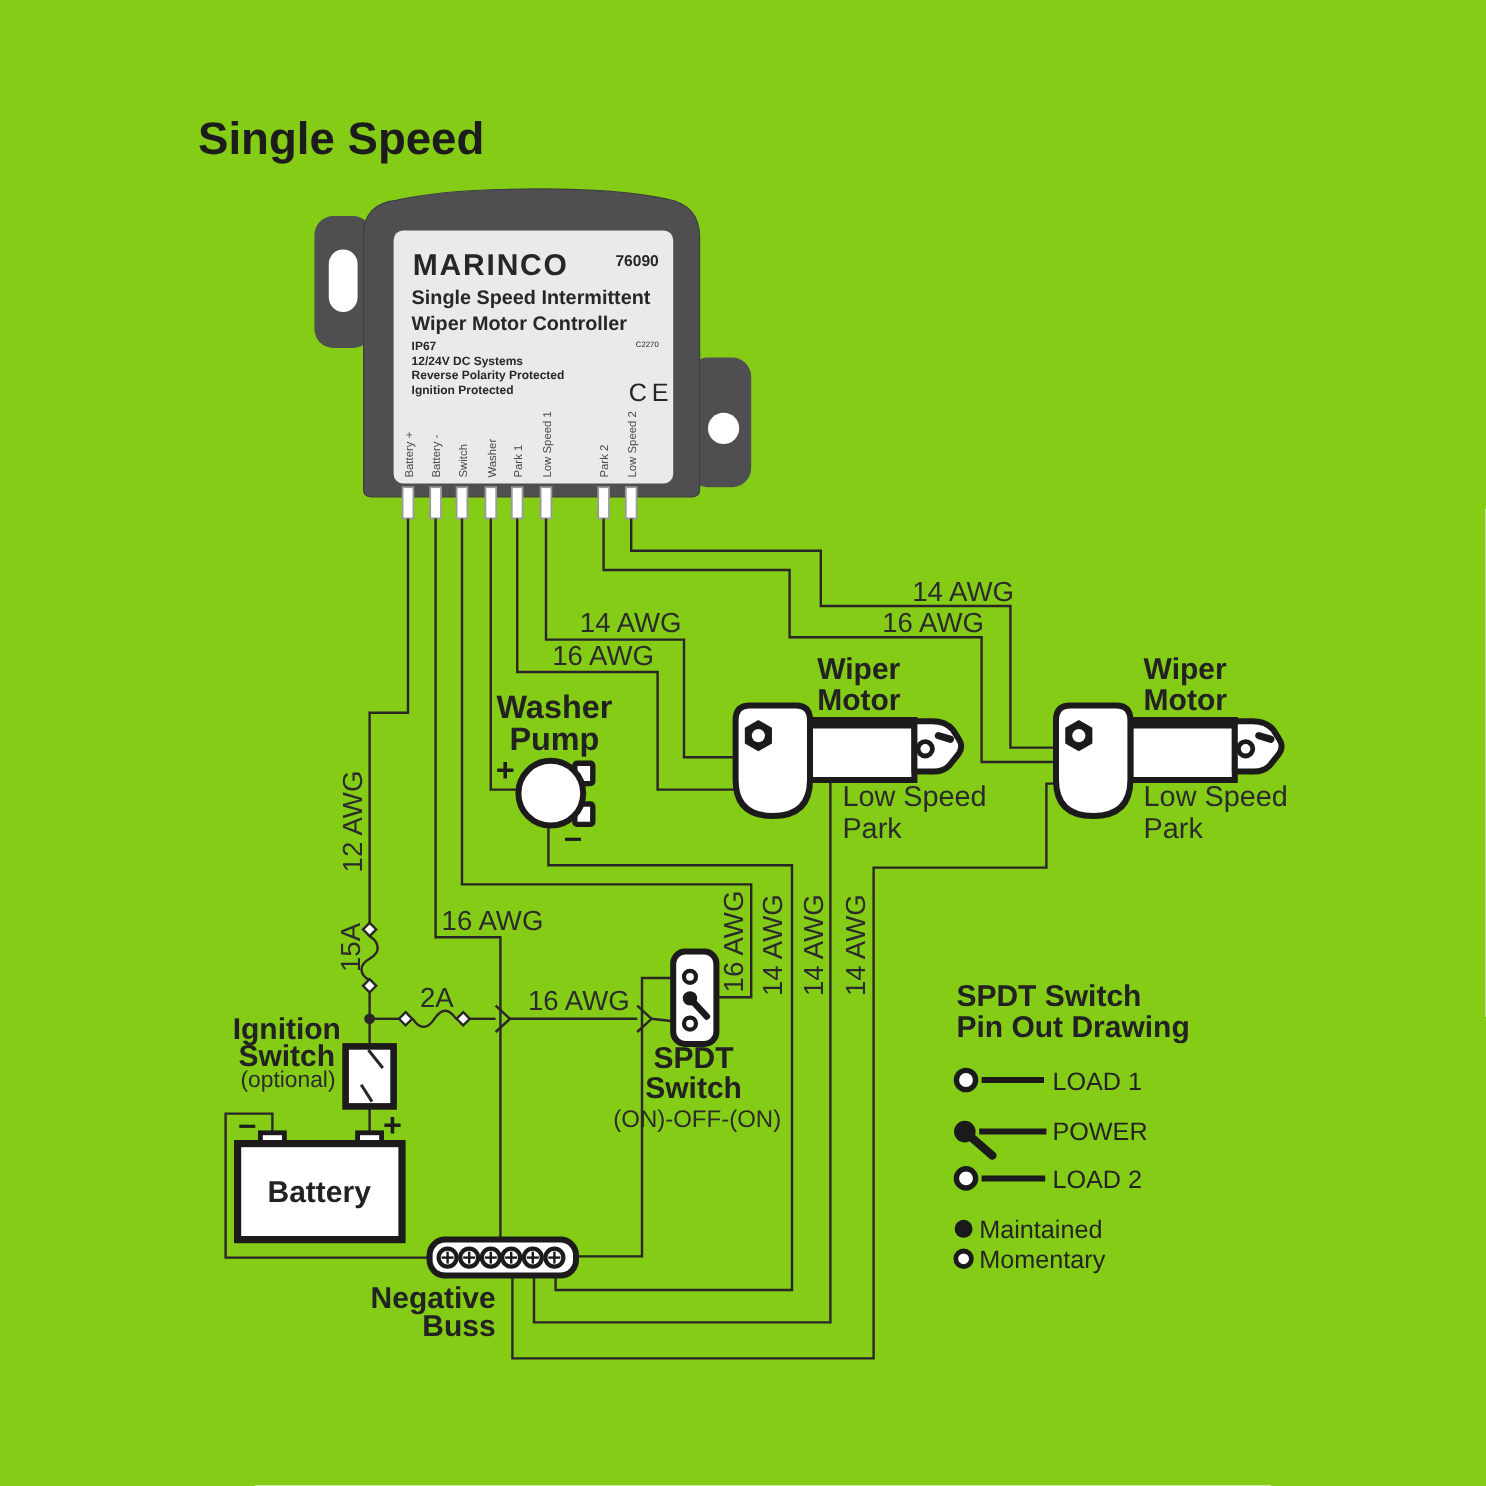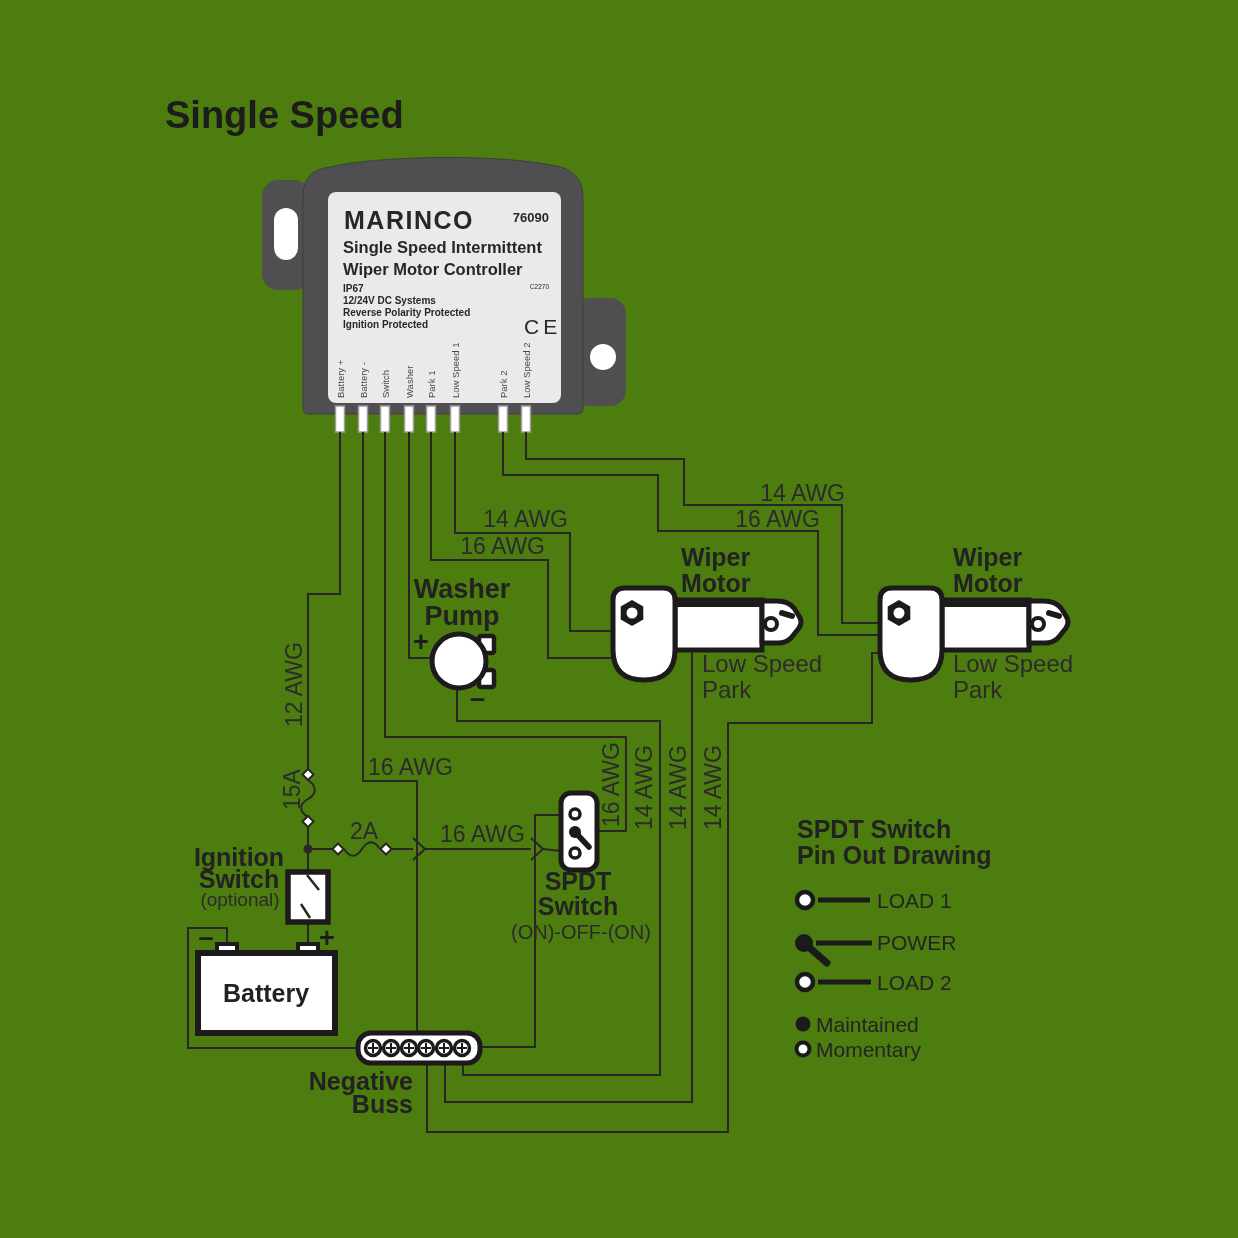--- a/index.html
+++ b/index.html
@@ -1,16 +1,16 @@
 <!DOCTYPE html>
 <html><head>
 <meta charset="utf-8">
 <style>
   html,body{margin:0;padding:0;background:#ffffff;}
-  .page{width:1238px;height:1238px;position:relative;background:#4d7c0f;overflow:hidden;
+  .page{width:1238px;height:1238px;position:relative;background:#84cc16;overflow:hidden;
         font-family:"Liberation Sans",sans-serif;}
   svg{display:block}
   svg text{font-family:"Liberation Sans",sans-serif;fill:#272727;}
   .t-title{font-size:38px;font-weight:700;fill:#1c1c1c;}
   .t-comp{font-size:27px;font-weight:700;fill:#222;}
   .t-comp2{font-size:25px;font-weight:700;fill:#222;}
   .t-sub{font-size:24px;font-weight:400;fill:#2b2b2b;}
   .t-awg{font-size:23px;font-weight:400;fill:#2b2b2b;}
   .t-note{font-size:19px;font-weight:400;fill:#2b2b2b;}
   .t-mode{font-size:20px;font-weight:400;fill:#2b2b2b;}

